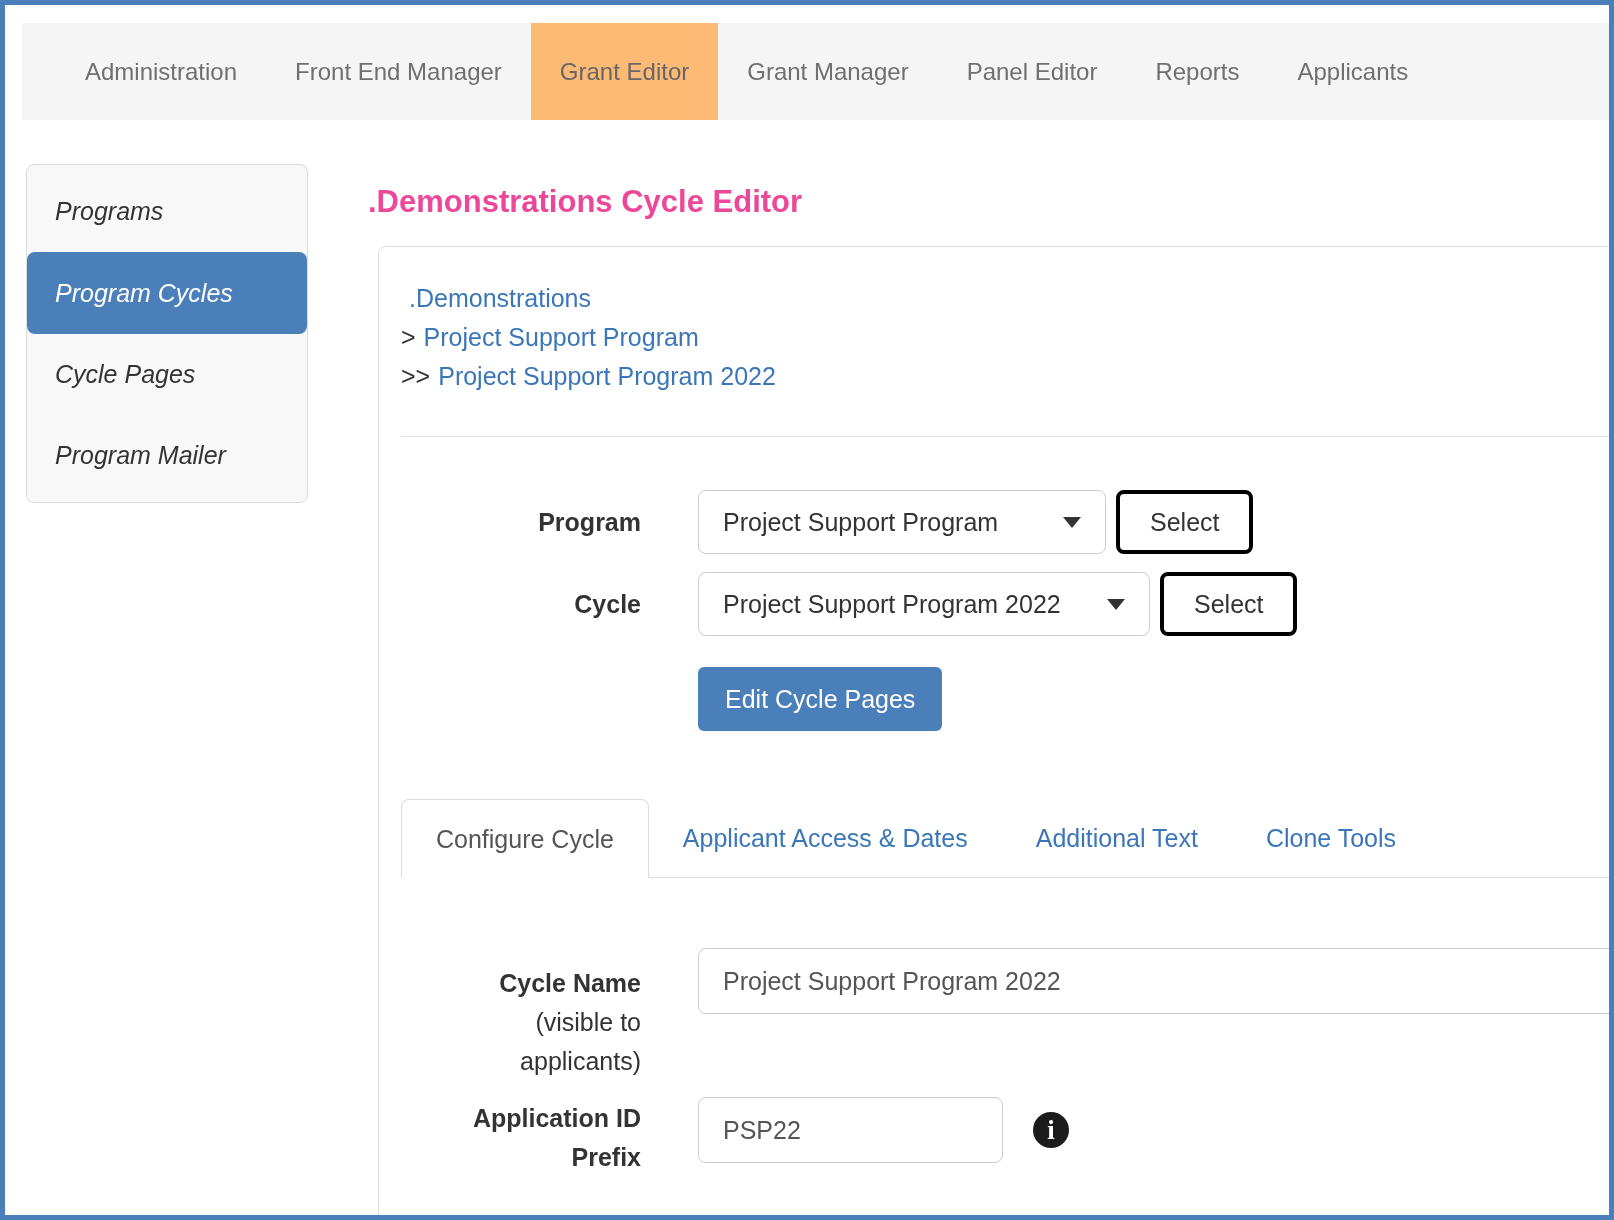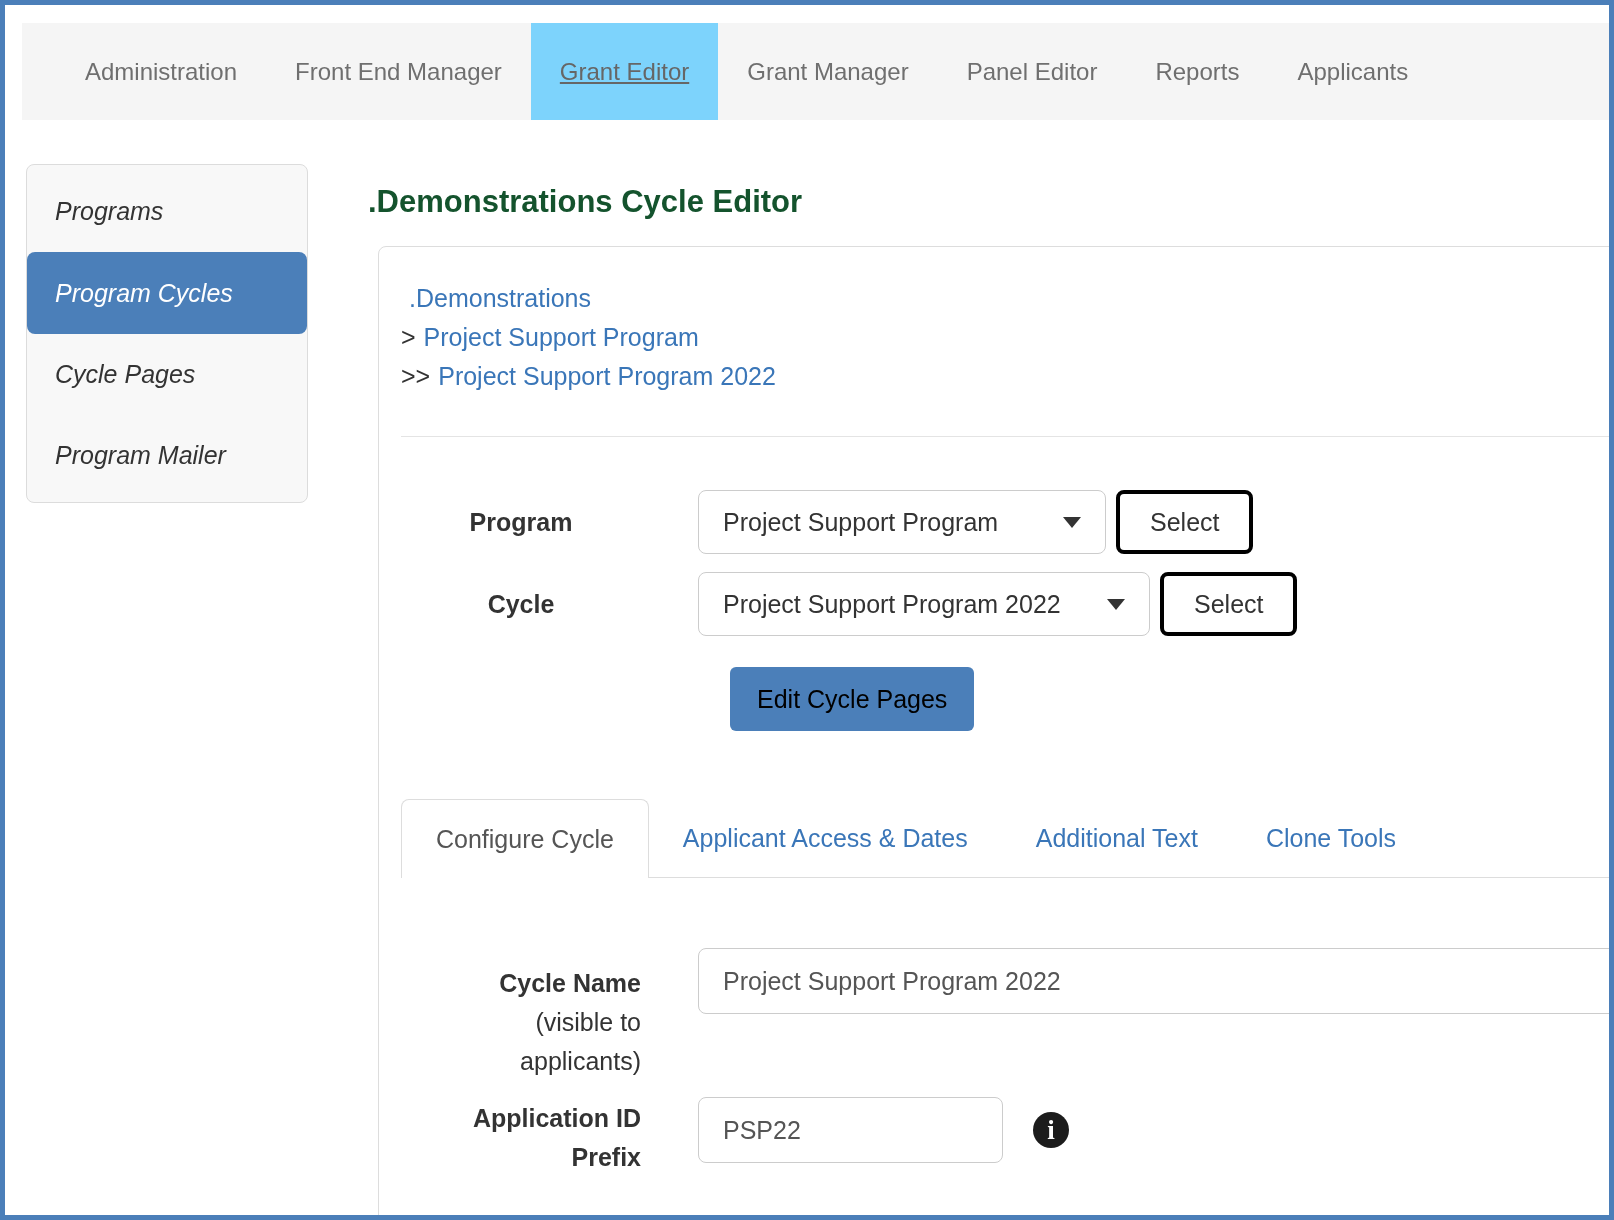--- a/index.html
+++ b/index.html
@@ -20,21 +20,21 @@
     background:#f5f5f5;
     display:flex; align-items:stretch;
     padding-left:34px;
   }
   .nav-item {
     display:flex; align-items:center;
     padding:0 29px;
     font-size:24px; color:#6f6f6f;
     cursor:pointer; white-space:nowrap;
   }
-  .nav-item.active { background:#7dd3fc; color:#666;text-decoration:underline; }
+  .nav-item.active { background:#fdba74; color:#666; }
 
   
   .sidebar {
     position:absolute; left:21px; top:159px; width:282px;
     background:#f8f8f8;
     border:1px solid #dcdcdc; border-radius:8px;
     padding:6px 0;
   }
   .side-item {
     height:81px;
@@ -46,21 +46,21 @@
   }
   .side-item.active {
     height:82px;
     background:#4b7fb9; color:#fff;
     border-radius:8px;
   }
 
   
   .page-title {
     position:absolute; left:363px; top:179px;
-    font-size:31px; font-weight:bold; color:#14532d;
+    font-size:31px; font-weight:bold; color:#ec4899;
   }
   .panel {
     position:absolute; left:373px; top:241px;
     width:1400px; height:1100px;
     background:#fff;
     border:1px solid #ddd;
     border-top-left-radius:8px;
   }
 
   .crumbs { padding:32px 0 0 22px; font-size:25px; line-height:39px; }
@@ -70,21 +70,21 @@
 
   .divider { height:1px; background:#e4e4e4; margin:40px 0 0 22px; }
 
   .form-row { display:flex; margin-left:22px; }
   .label-col {
     width:240px; text-align:right;
     font-size:25px; font-weight:bold; color:#333;
     line-height:39px;
   }
   .label-col .sub { font-weight:normal; }
-  .label-col.center { align-self:center;text-align:center; }
+  .label-col.center { align-self:center; }
   .control-col { margin-left:57px; display:flex; align-items:center; gap:10px; }
 
   .dropdown {
     height:64px;
     border:1px solid #ccc; border-radius:8px;
     background:#fff;
     display:flex; align-items:center; justify-content:space-between;
     padding:0 24px;
     font-size:25px; color:#333;
     cursor:pointer;
@@ -100,25 +100,24 @@
     height:64px; padding:0 30px;
     border:4px solid #000000; border-radius:8px;
     background:#fff;
     font-family:"Liberation Sans", sans-serif;
     font-size:25px; color:#333;
     cursor:pointer;
   }
   .btn-primary {
     height:64px; padding:0 27px;
     border:none; border-radius:6px;
-    background:#4b7fb9; color:#000000;
+    background:#4b7fb9; color:#ffffff;
     font-family:"Liberation Sans", sans-serif;
     font-size:25px;
     cursor:pointer;
-    margin-left:32px;
   }
 
   .row-program { margin-top:53px; }
   .row-cycle   { margin-top:18px; }
   .row-edit    { margin-top:31px; margin-left:319px; }
 
   .tabs {
     display:flex; align-items:flex-end;
     height:78px;
     margin:69px 0 0 22px;

